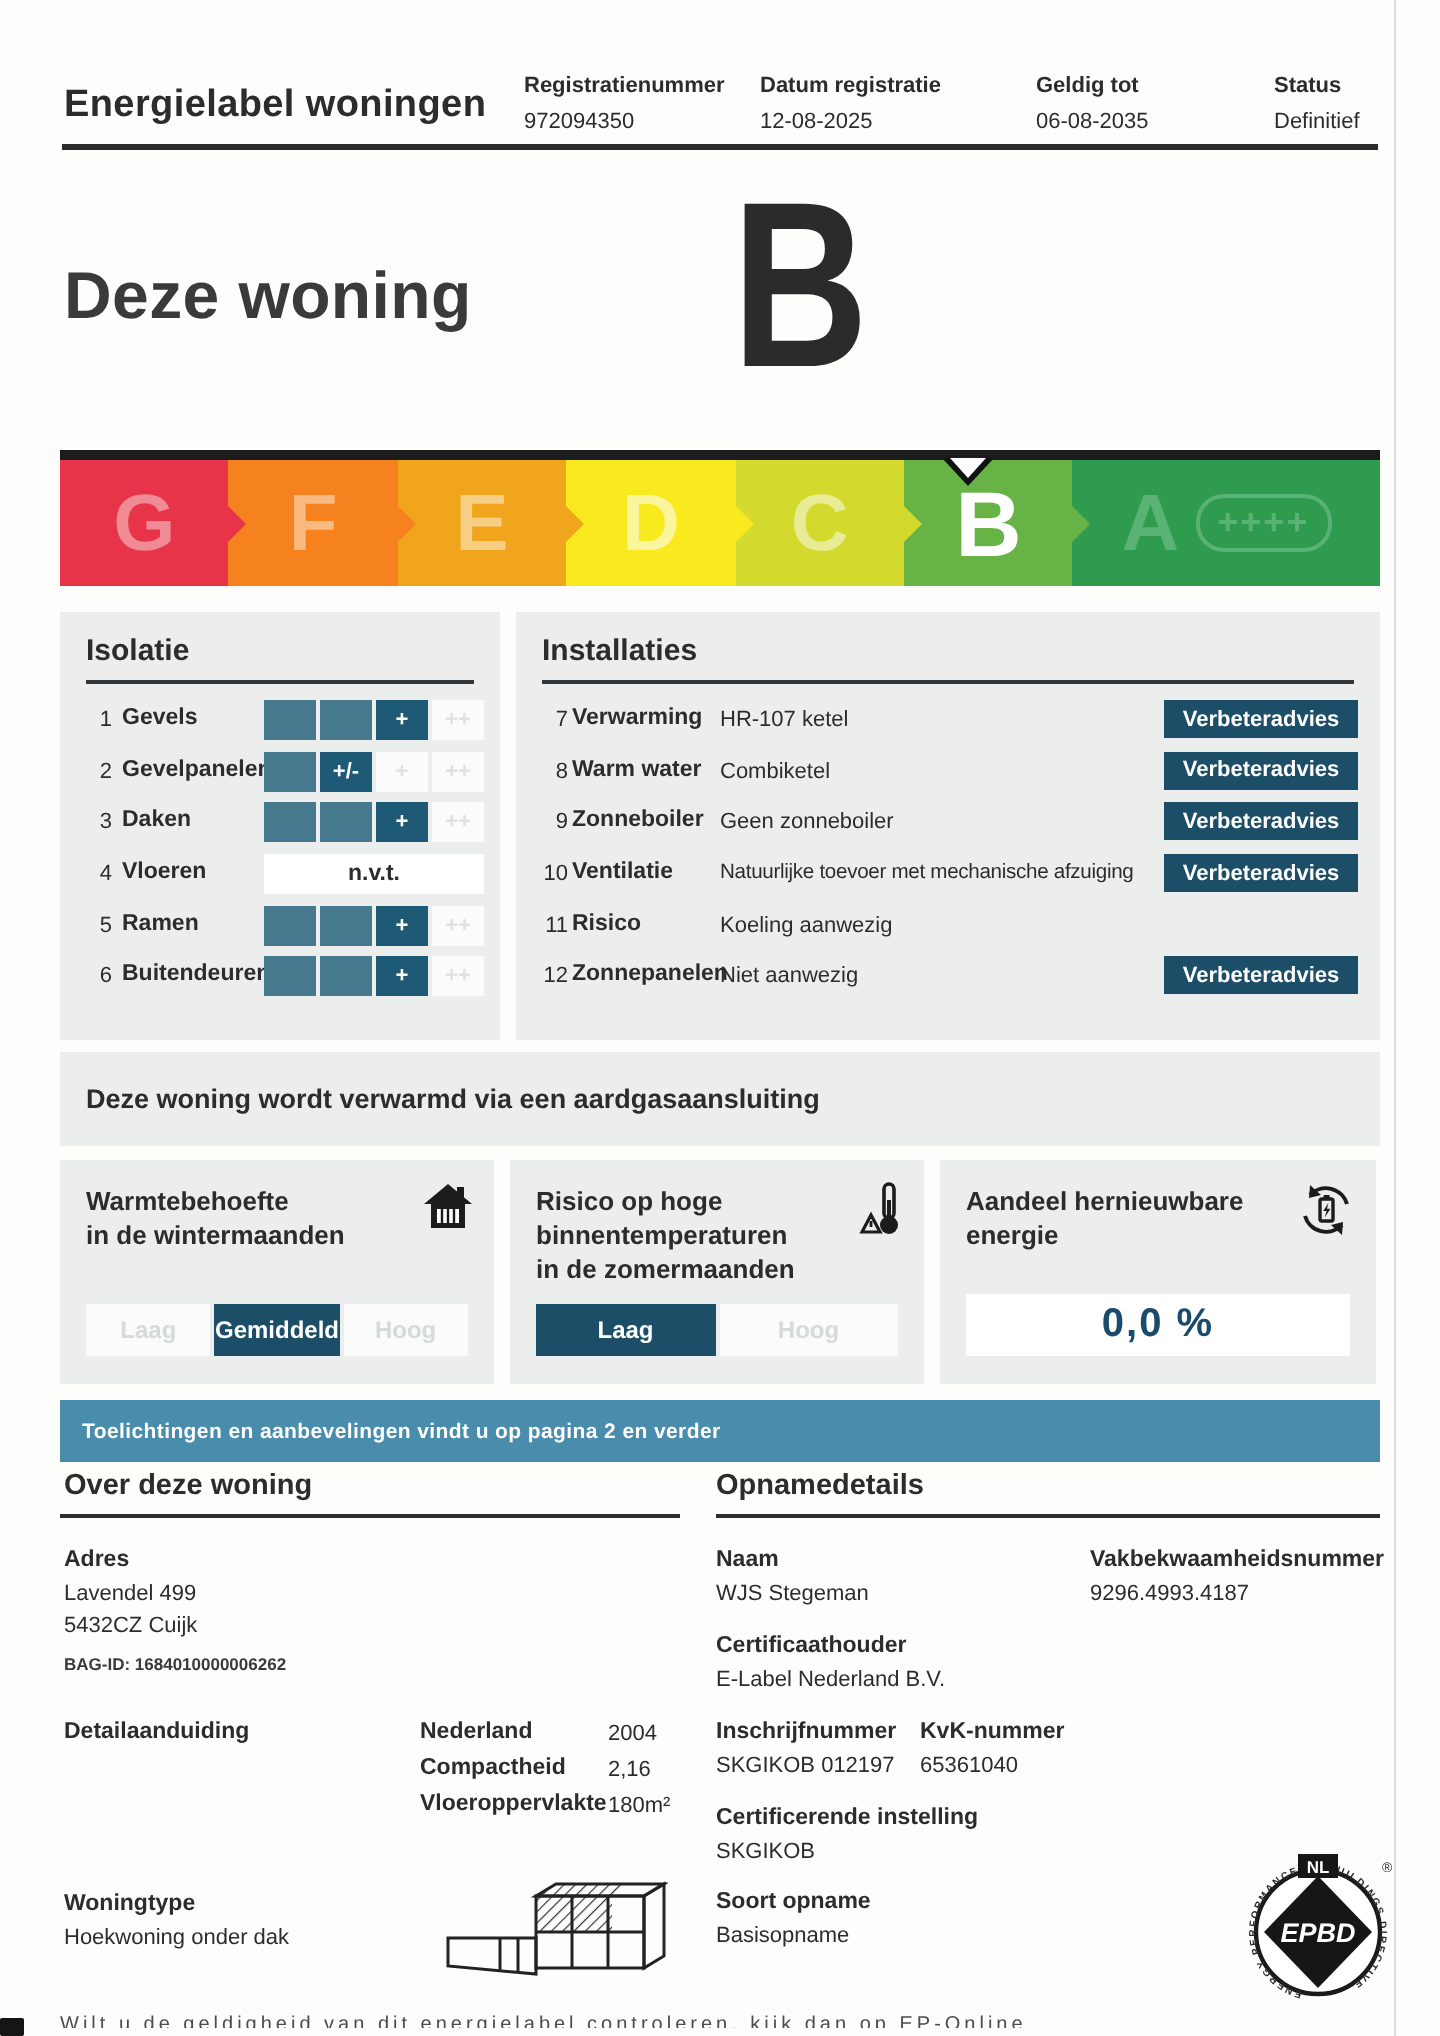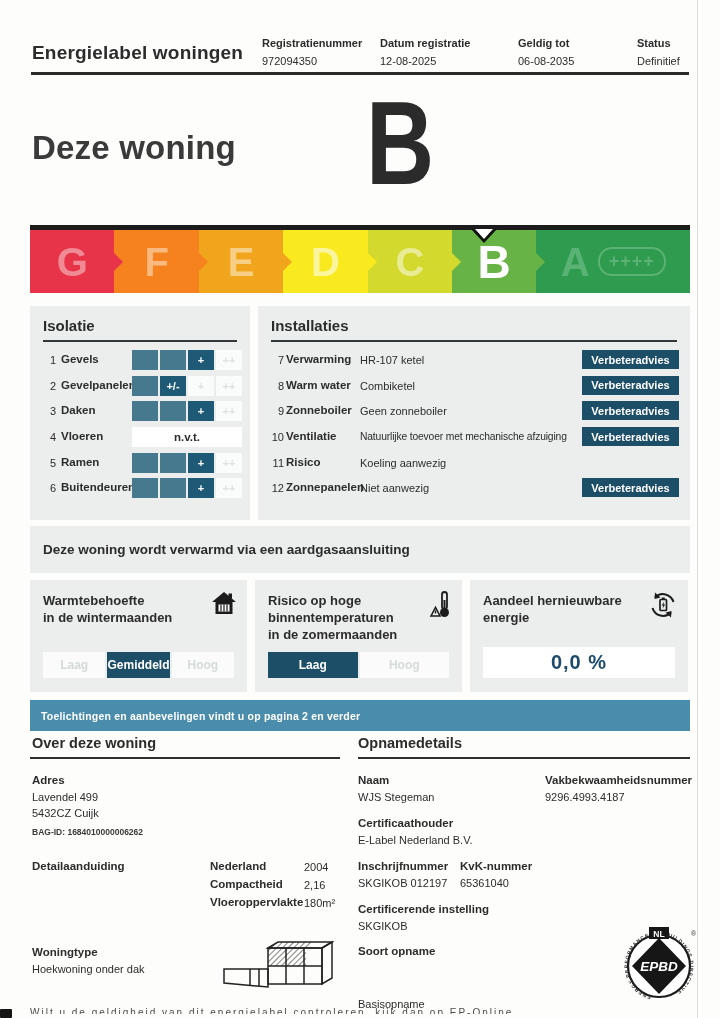--- a/index.html
+++ b/index.html
@@ -368,21 +368,21 @@
   <div class="fld-value" style="left:545px;top:791px;">9296.4993.4187</div>
   <div class="fld-label" style="left:358px;top:817px;">Certificaathouder</div>
   <div class="fld-value" style="left:358px;top:834px;">E-Label Nederland B.V.</div>
   <div class="fld-label" style="left:358px;top:860px;text-align:right;">Inschrijfnummer</div>
   <div class="fld-value" style="left:358px;top:877px;">SKGIKOB 012197</div>
   <div class="fld-label" style="left:460px;top:860px;">KvK-nummer</div>
   <div class="fld-value" style="left:460px;top:877px;">65361040</div>
   <div class="fld-label" style="left:358px;top:903px;">Certificerende instelling</div>
   <div class="fld-value" style="left:358px;top:920px;">SKGIKOB</div>
   <div class="fld-label" style="left:358px;top:945px;">Soort opname</div>
-  <div class="fld-value" style="left:358px;top:962px;margin-top:36px;">Basisopname</div>
+  <div class="fld-value" style="left:358px;top:962px;">Basisopname</div>
 
   <span style="position:absolute;left:620px;top:926px;">
     <svg width="78" height="78" viewBox="0 0 78 78">
       <defs>
           <path id="ringpath" d="M39,71 A31,31 0 1 1 39.02,71"></path>
         </defs>
       <circle cx="39" cy="40" r="31" fill="#ffffff" stroke="#1a1a1a" stroke-width="2.2"></circle>
       <text font-size="5" font-weight="bold" letter-spacing="1" fill="#2a2a2a" font-family="Liberation Sans, sans-serif">
         <textPath href="#ringpath" startOffset="8" id="ring-text">ENERGY PERFORMANCE OF BUILDINGS DIRECTIVE</textPath>
       </text>

